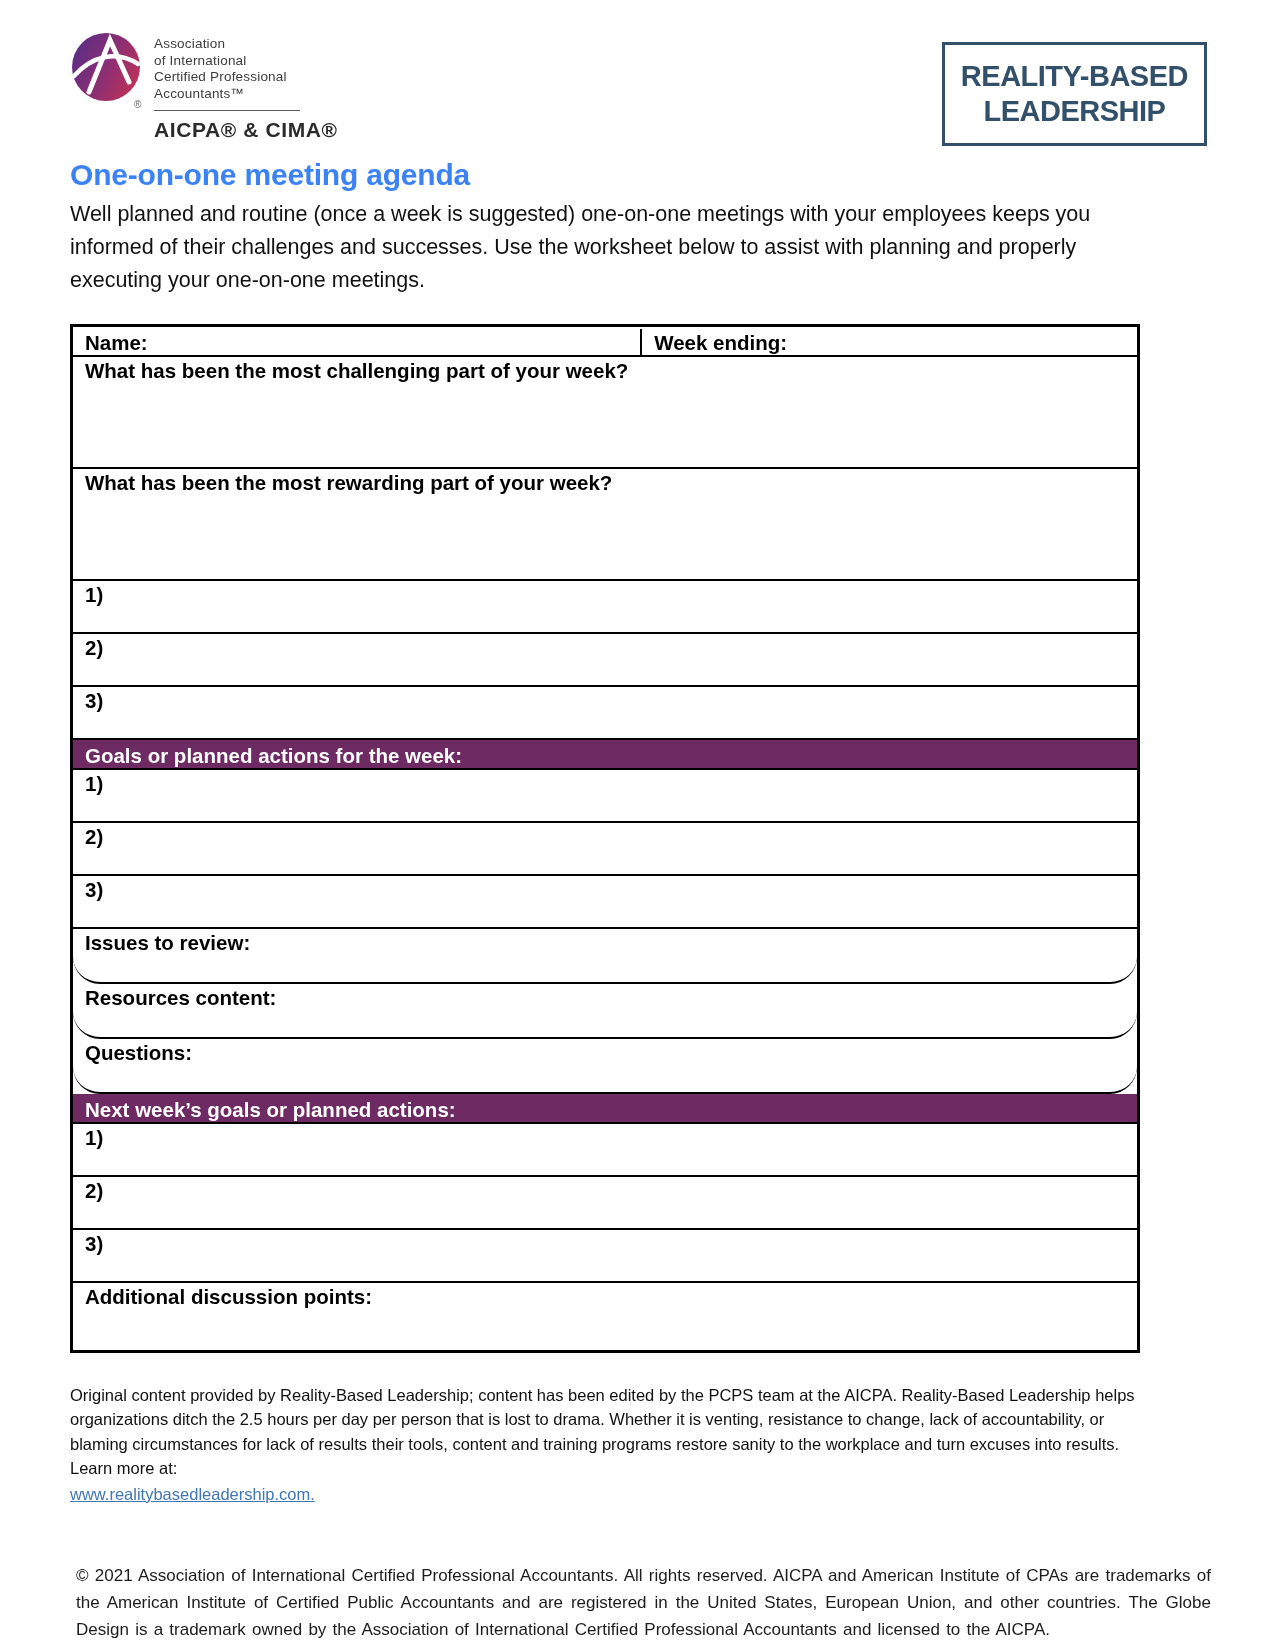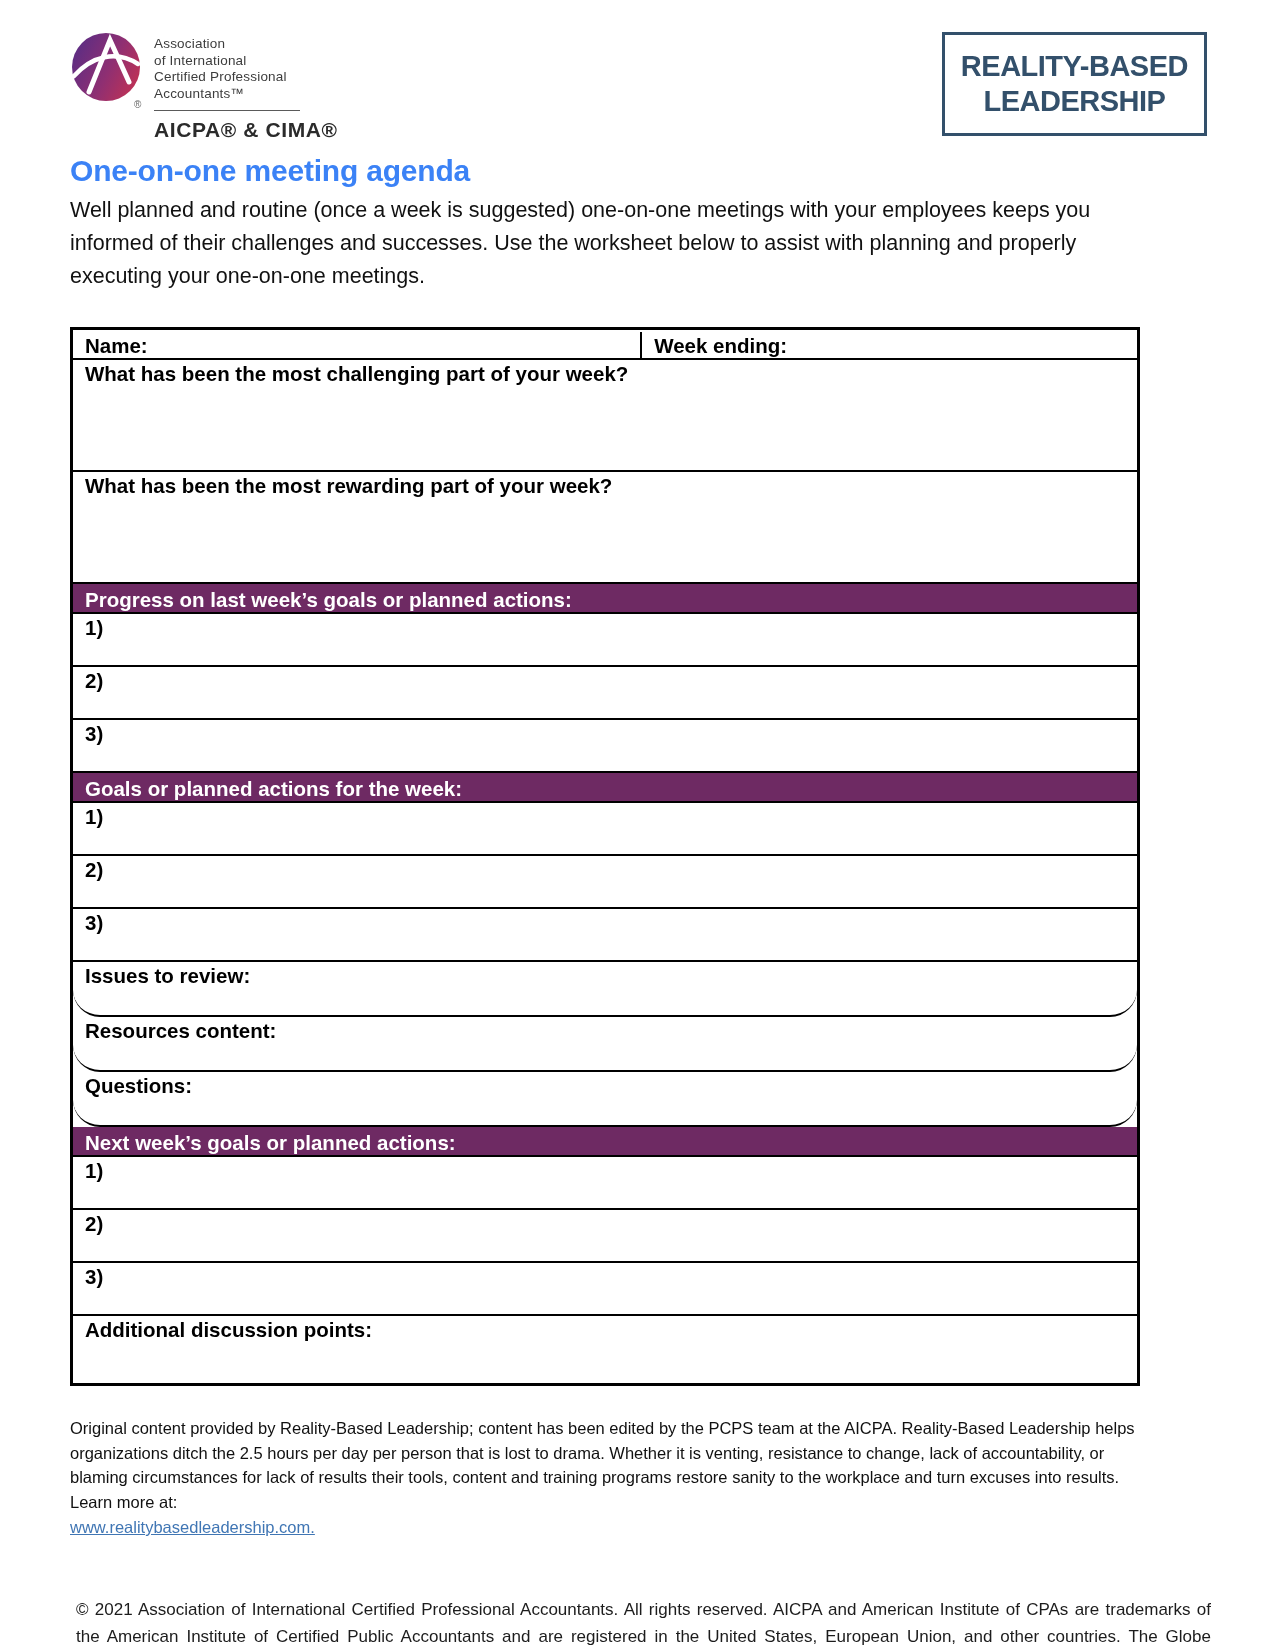--- a/index.html
+++ b/index.html
@@ -27,33 +27,33 @@
 
   .rbl-box{
     border:3px solid #33506B;
     color:#33506B;
     font-weight:bold;
     font-size:29px;
     line-height:1.2;
     letter-spacing:-.5px;
     text-align:center;
     padding:14px 16px;
-    margin-top:2px;
+    margin-top:12px;
   }
 
   
   .page-title{
     margin:12px 0 6px;
     font-size:30px;
     font-weight:bold;
     color:#3b82f6;
     letter-spacing:-.2px;
   }
   .intro{
-    margin:0 0 34px;
+    margin:0 0 27px;
     font-size:21.5px;
     line-height:33px;
     width:1035px;
     color:#111;
   }
 
   
   .worksheet{
     width:1070px;
     border:3px solid #000;
@@ -162,23 +162,20 @@
     </div>
 
     <div class="row q">
       <span>What has been the most challenging part of your week?</span>
     </div>
 
     <div class="row q">
       <span>What has been the most rewarding part of your week?</span>
     </div>
 
-    <div class="row ph">
-      <span>Progress on last week’s goals or planned actions:</span>
-    </div>
     <div class="row num">
       <span>1)</span>
     </div>
     <div class="row num">
       <span>2)</span>
     </div>
     <div class="row num">
       <span>3)</span>
     </div>
 

